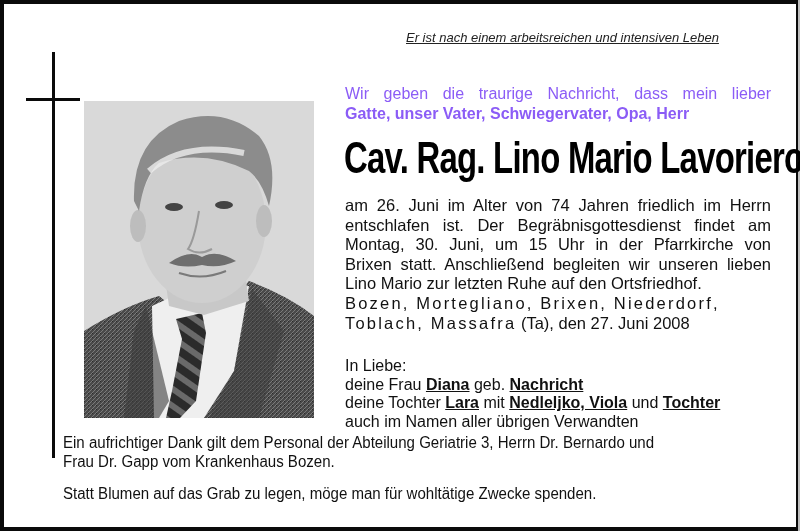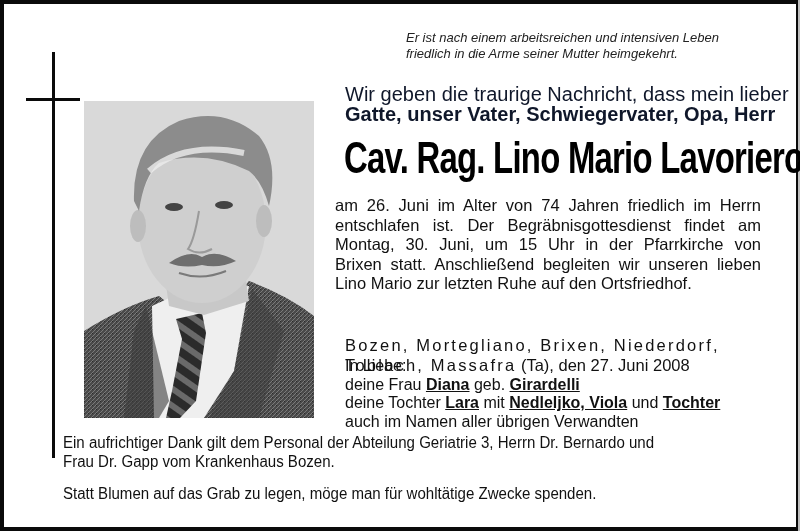--- a/index.html
+++ b/index.html
@@ -7,34 +7,34 @@
          font-family: "Liberation Sans", sans-serif; color: #111; }
   .frame { position: absolute; left: 0; top: 0; width: 800px; height: 531px;
            box-sizing: border-box; border: 4px solid #0a0a0a; background: #fff; }
   .outer-line { position:absolute; right:0; top:0; width:2px; height:531px; background:#bdbdbd; }
   .cross-v { position: absolute; left: 52px; top: 52px; width: 3px; height: 406px; background: #0a0a0a; }
   .cross-h { position: absolute; left: 26px; top: 98px; width: 54px; height: 3px; background: #0a0a0a; }
   .photo { position: absolute; left: 84px; top: 101px; width: 230px; height: 317px; background: #d9d9d9; overflow:hidden; }
   .photo svg { display:block; }
   .motto { position: absolute; left: 406px; top: 30px; width: 370px; font-style: italic;
            font-size: 13px; line-height: 16px; color: #222; text-align: left; }
-  .motto div { white-space: nowrap; }
-  .intro { position: absolute; left: 345px; top: 84px; width: 426px; font-size: 20px;
-           line-height: 20px; color: #0f172a; }
+  .motto div { white-space: nowrap; text-decoration: underline; }
+  .intro { position: absolute; left: 345px; top: 84px; width: 426px; font-size: 16px;
+           line-height: 20px; color: #8b5cf6; }
   .intro div { white-space: nowrap; text-align: justify; text-align-last: justify; }
   .intro div:last-child { text-align-last: left; font-weight: bold; }
   .name { position: absolute; left: 344px; top: 133px; white-space: nowrap;
           font-weight: bold; font-size: 45px; line-height: 50px; letter-spacing: -1px;
           transform: scaleX(0.73); transform-origin: left top; color: #000; }
-  .body-text { position: absolute; left: 335px; top: 196px; width: 426px; font-size: 16.5px; line-height: 19.5px; }
+  .body-text { position: absolute; left: 345px; top: 196px; width: 426px; font-size: 16.5px; line-height: 19.5px; }
   .body-text div { white-space: nowrap; text-align: justify; text-align-last: justify; }
   .body-text div.last { text-align-last: left; }
   .places { position: absolute; left: 345px; top: 294px; width: 426px; font-size: 16.5px; line-height: 19.5px; }
   .places div { white-space: nowrap; }
-  .places .spaced { letter-spacing: 2.2px; margin-top: 42px; }
+  .places .spaced { letter-spacing: 2.2px; }
   .love { position: absolute; left: 345px; top: 357px; width: 430px; font-size: 16px; line-height: 18.5px; }
   .love div { white-space: nowrap; }
   .love b { font-weight: bold; text-decoration: underline; }
   .thanks { position: absolute; left: 63px; top: 433px; width: 720px; font-size: 16px; line-height: 19px;
             transform: scaleX(0.94); transform-origin: left top; }
   .thanks div { white-space: nowrap; }
   .flowers { position: absolute; left: 63px; top: 484px; font-size: 16px; line-height: 19px; white-space: nowrap;
              transform: scaleX(0.94); transform-origin: left top; }
 </style>
 </head>
@@ -88,21 +88,20 @@
     <path d="M115 110 Q110 140 104 148 Q115 155 128 148" stroke="#9a9a9a" stroke-width="2" fill="none"></path>
 
     <path d="M85 162 Q105 148 118 156 Q132 148 152 160 Q135 168 118 164 Q100 168 85 162 Z" fill="#6e6e6e"></path>
 
     <path d="M95 172 Q118 180 142 170" stroke="#7a7a7a" stroke-width="2" fill="none"></path>
   </svg>
 </div>
 
 <div class="motto">
   <div>Er ist nach einem arbeitsreichen und intensiven Leben</div>
-  <div>friedlich in die Arme seiner Mutter heimgekehrt.</div>
 </div>
 
 <div class="intro">
   <div>Wir geben die traurige Nachricht, dass mein lieber</div>
   <div>Gatte, unser Vater, Schwiegervater, Opa, Herr</div>
 </div>
 
 <div class="name">Cav. Rag. Lino Mario Lavoriero</div>
 
 <div class="body-text">
@@ -113,21 +112,21 @@
   <div class="last">Lino Mario zur letzten Ruhe auf den Ortsfriedhof.</div>
 </div>
 
 <div class="places">
   <div class="spaced">Bozen, Mortegliano, Brixen, Niederdorf,</div>
   <div><span class="spaced">Toblach, Massafra</span><span> (Ta), den 27. Juni 2008</span></div>
 </div>
 
 <div class="love">
   <div>In Liebe:</div>
-  <div><span>deine Frau </span><b>Diana</b><span> geb. </span><b>Girardelli</b></div>
+  <div><span>deine Frau </span><b>Diana</b><span> geb. </span><b>Nachricht</b></div>
   <div><span>deine Tochter </span><b>Lara</b><span> mit </span><b>Nedleljko, Viola</b><span> und </span><b>Tochter</b></div>
   <div>auch im Namen aller übrigen Verwandten</div>
 </div>
 
 <div class="thanks">
   <div>Ein aufrichtiger Dank gilt dem Personal der Abteilung Geriatrie 3, Herrn Dr. Bernardo und</div>
   <div>Frau Dr. Gapp vom Krankenhaus Bozen.</div>
 </div>
 
 <div class="flowers">Statt Blumen auf das Grab zu legen, möge man für wohltätige Zwecke spenden.</div>

